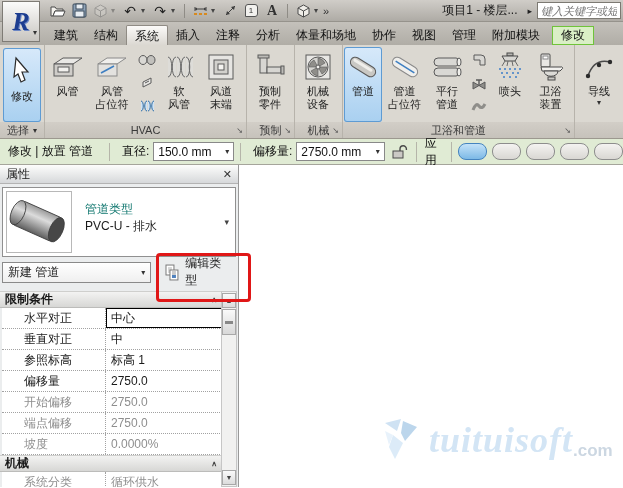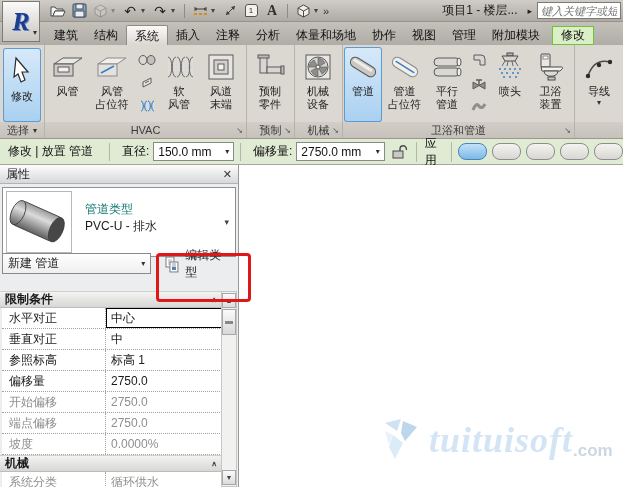--- a/index.html
+++ b/index.html
@@ -66,29 +66,29 @@
   .main { position:relative; height:322px; background:#fff; }
   .props { position:absolute; left:0; top:0; width:239px; height:322px; background:#ebedee; border-right:1px solid #999; }
   .phead { height:19px; background:linear-gradient(#fdfdfc,#d6d8da); border-bottom:1px solid #b3b3b3; display:flex; align-items:center; padding:0 6px; font-size:12px; }
   .phead .x { margin-left:auto; font-size:11px; color:#333; }
   .typesel { position:absolute; left:2px; top:22px; width:234px; height:70px; background:#fff; border:1px solid #909090; display:flex; }
   .preview { width:66px; height:62px; margin:3px; border:1px solid #b8b8b8; background:#fff; display:flex; align-items:center; justify-content:center; }
   .tstext { padding:13px 0 0 10px; flex:1; }
   .tstext .fam { font-size:12px; color:#0f766e; line-height:17px; }
   .tstext .typ { font-size:12px; color:#1a1a1a; line-height:17px; }
   .tscaret { align-self:center; margin-right:6px; font-size:9px; color:#444; }
-  .instrow { position:absolute; left:2px; top:88px; width:234px; display:flex; align-items:flex-start; }
+  .instrow { position:absolute; left:2px; top:96px; width:234px; display:flex; align-items:center; }
   .instcombo { width:150px; height:21px; background:linear-gradient(#fff,#efefef); border:1px solid #8a8a8a; display:flex; align-items:center; padding:0 5px; }
   .instcombo .ccaret { margin-left:auto; font-size:8px; color:#333; }
   .editbtn { margin-left:11px; display:flex; align-items:center; gap:5px; height:22px; padding:0 3px; }
   .grid { position:absolute; left:0; top:126px; width:222px; height:196px; overflow:hidden; background:#ebedee; }
   .sechdr { height:17px; background:linear-gradient(#f3f3f2,#d7d7d5); border-top:1px solid #cfcfcd; border-bottom:1px solid #bcbcba; font-weight:bold; font-size:12px; display:flex; align-items:center; padding:0 5px; color:#1a1a1a; }
   .sechdr .col { margin-left:auto; font-size:8px; color:#444; transform:scaleY(.9); }
   .prow { height:21px; display:flex; border-bottom:1px dotted #a2a2a2; background:#fff; margin-left:2px; font-size:12px; }
-  .plab { width:104px; padding-left:7px; display:flex; align-items:center; border-right:1px dotted #a2a2a2; color:#1a1a1a; }
+  .plab { width:104px; padding-left:22px; display:flex; align-items:center; border-right:1px dotted #a2a2a2; color:#1a1a1a; }
   .pval { flex:1; padding-left:5px; display:flex; align-items:center; color:#1a1a1a; position:relative; }
   .prow.dis .plab, .prow.dis .pval { color:#8e8e8e; }
   .prow.focus .pval { box-shadow:0 0 0 1px #000 inset; }
   .vscroll { position:absolute; right:1px; top:126px; width:16px; height:196px; background:#f1f1f0; border:1px solid #c6c6c6; display:flex; flex-direction:column; align-items:center; }
   .sbtn { width:14px; height:15px; background:linear-gradient(#fafafa,#dcdcdc); border:1px solid #a8a8a8; font-size:7px; color:#444; display:flex; align-items:center; justify-content:center; margin-top:1px; }
   .sthumb { width:14px; height:26px; background:linear-gradient(#fafafa,#d8d8d8); border:1px solid #a8a8a8; margin-top:1px; display:flex; align-items:center; justify-content:center; }
   .sthumb i { display:block; width:8px; border-top:1px solid #888; border-bottom:1px solid #888; height:3px; box-shadow:0 1px 0 #888 inset; }
   .sbtn.down { margin-top:auto; margin-bottom:1px; }
 
   

